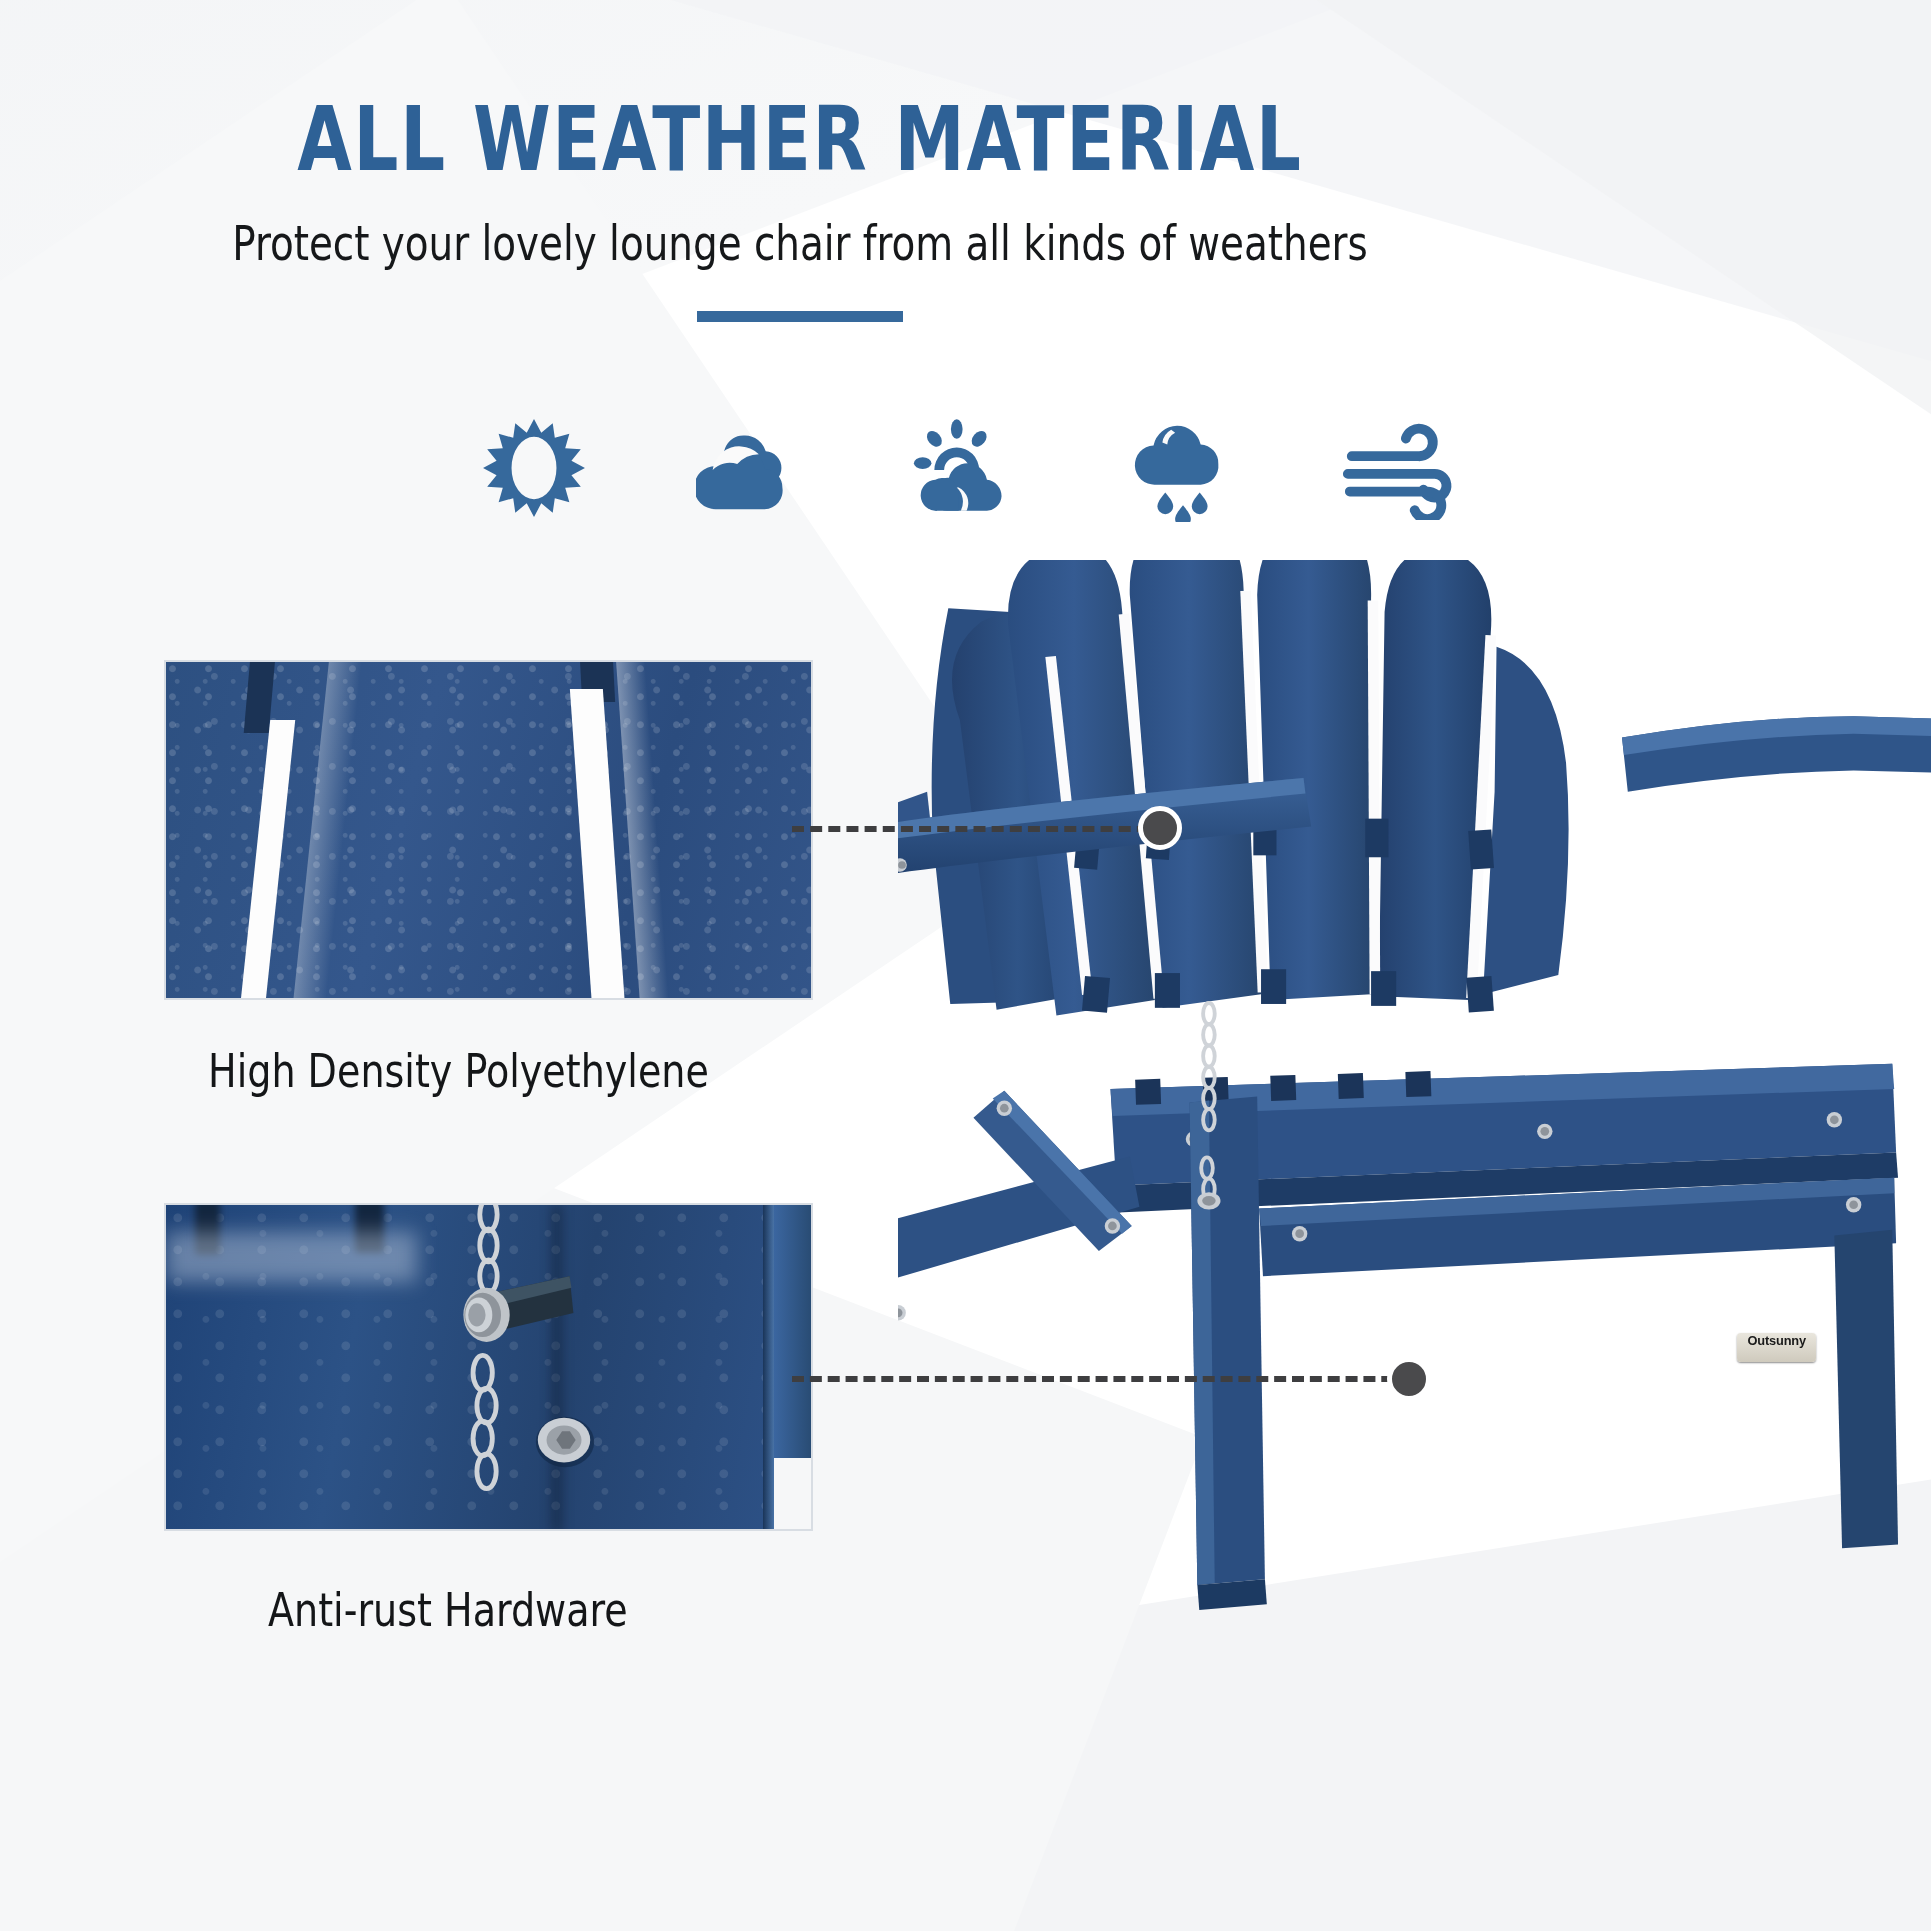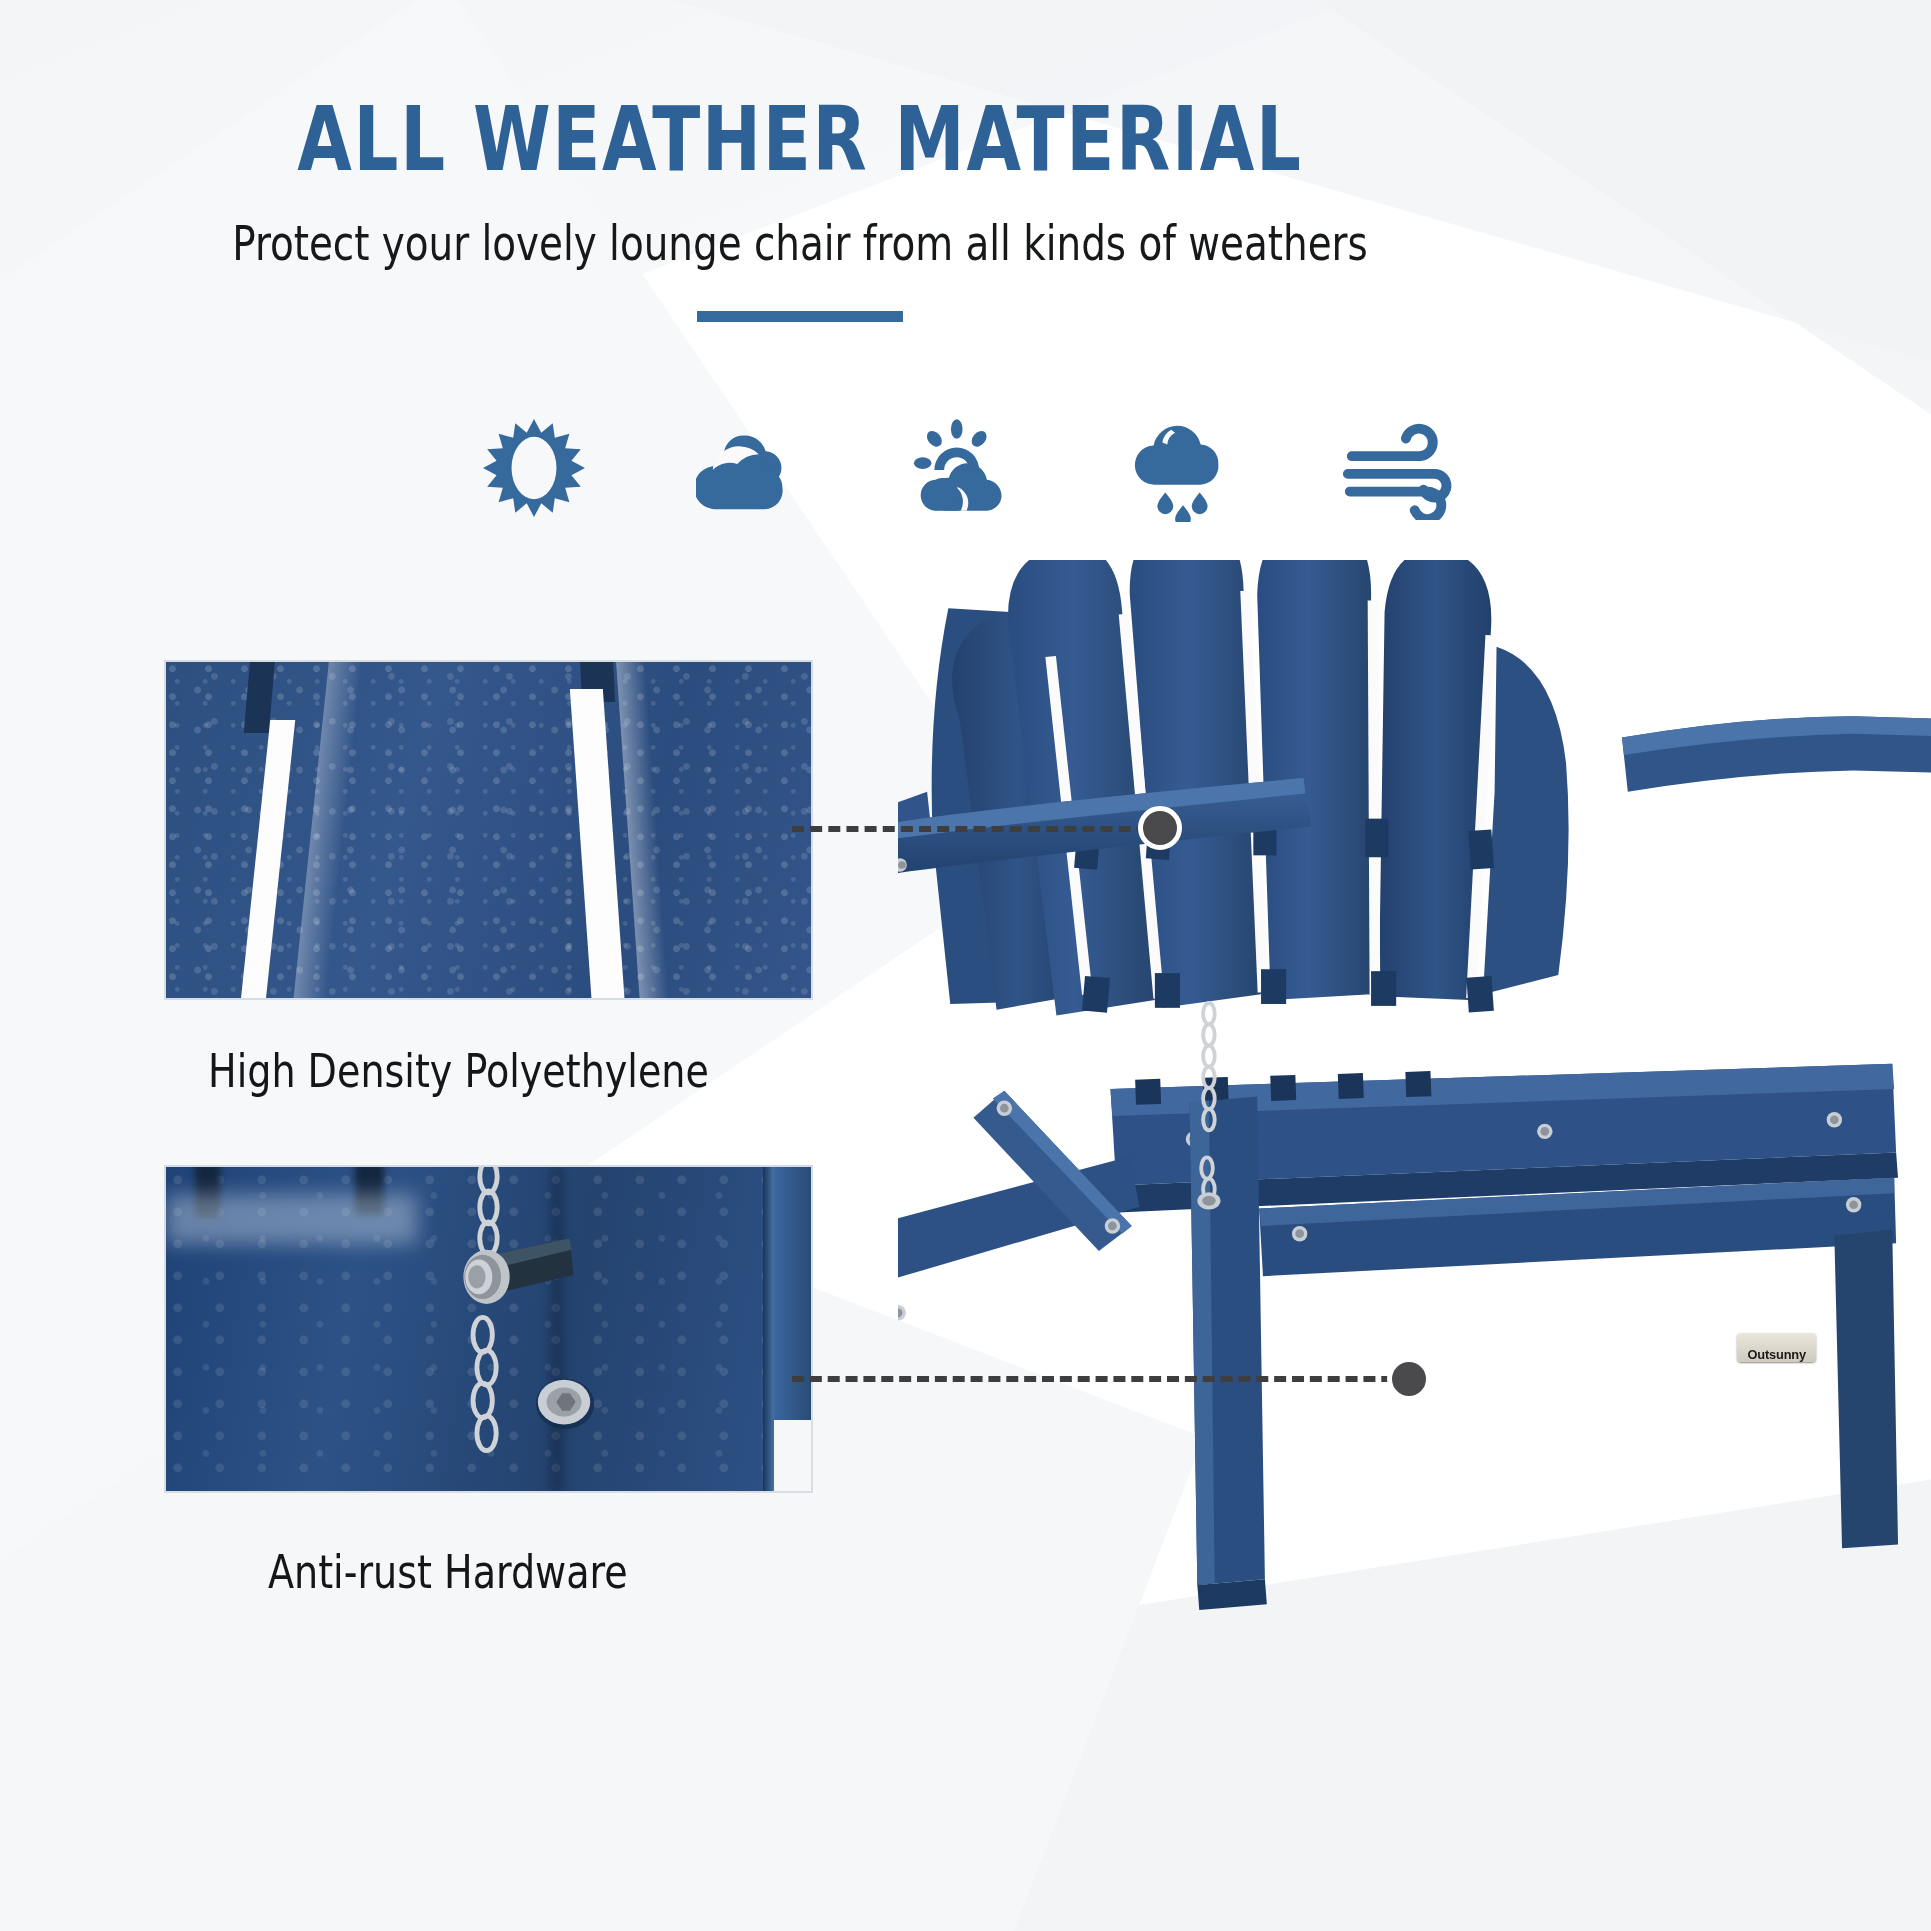--- a/index.html
+++ b/index.html
@@ -39,21 +39,21 @@
   #icons{
     position:absolute;left:0;top:415px;width:1931px;z-index:5;
     display:flex;justify-content:center;align-items:center;gap:100px;
   }
   .wicon{width:116px;height:106px;display:flex;align-items:center;justify-content:center;}
   .wicon svg{display:block;}
 
   
   .inset{position:absolute;z-index:6;padding-left:48px;}
   #inset1{left:116px;top:660px;}
-  #inset2{left:116px;top:1165px;}
+  #inset2{left:116px;top:1203px;}
   .photo{
     width:649px;height:340px;position:relative;overflow:hidden;
     border:2.9px solid #d8dde3;box-sizing:border-box;background:#2b4f86;
   }
   #photo2{height:328px;}
   .cap{
     font-family:"Liberation Sans Narrow","DejaVu Sans Condensed","Liberation Sans",sans-serif;
     font-weight:300;font-size:46px;color:#141618;line-height:1;
     transform:scaleX(.92);transform-origin:left center;white-space:nowrap;
   }
@@ -91,21 +91,21 @@
   #dot2{left:1387px;top:1357px;}
 
   
   #chair{position:absolute;left:898px;top:560px;width:1033px;height:1274px;z-index:4;}
   #chair svg{display:block;}
   
   #badge{
     position:absolute;left:1737px;top:1333px;width:79px;height:29px;
     background:linear-gradient(180deg,#e9e6dd,#cfcabd);
     border-radius:3.9px;z-index:9;
-    display:flex;align-items:flex-end;justify-content:center;
+    display:flex;align-items:flex-start;justify-content:center;
     box-shadow:0 1px 1.9px rgba(0,0,0,.45);
   }
   #badge span{
     font-family:"Liberation Sans",sans-serif;font-weight:bold;
     font-size:13.5px;color:#1b1b1b;letter-spacing:-0.2px;
     transform:scaleX(.95);white-space:nowrap;
   }
 </style>
 </head>
 <body>

